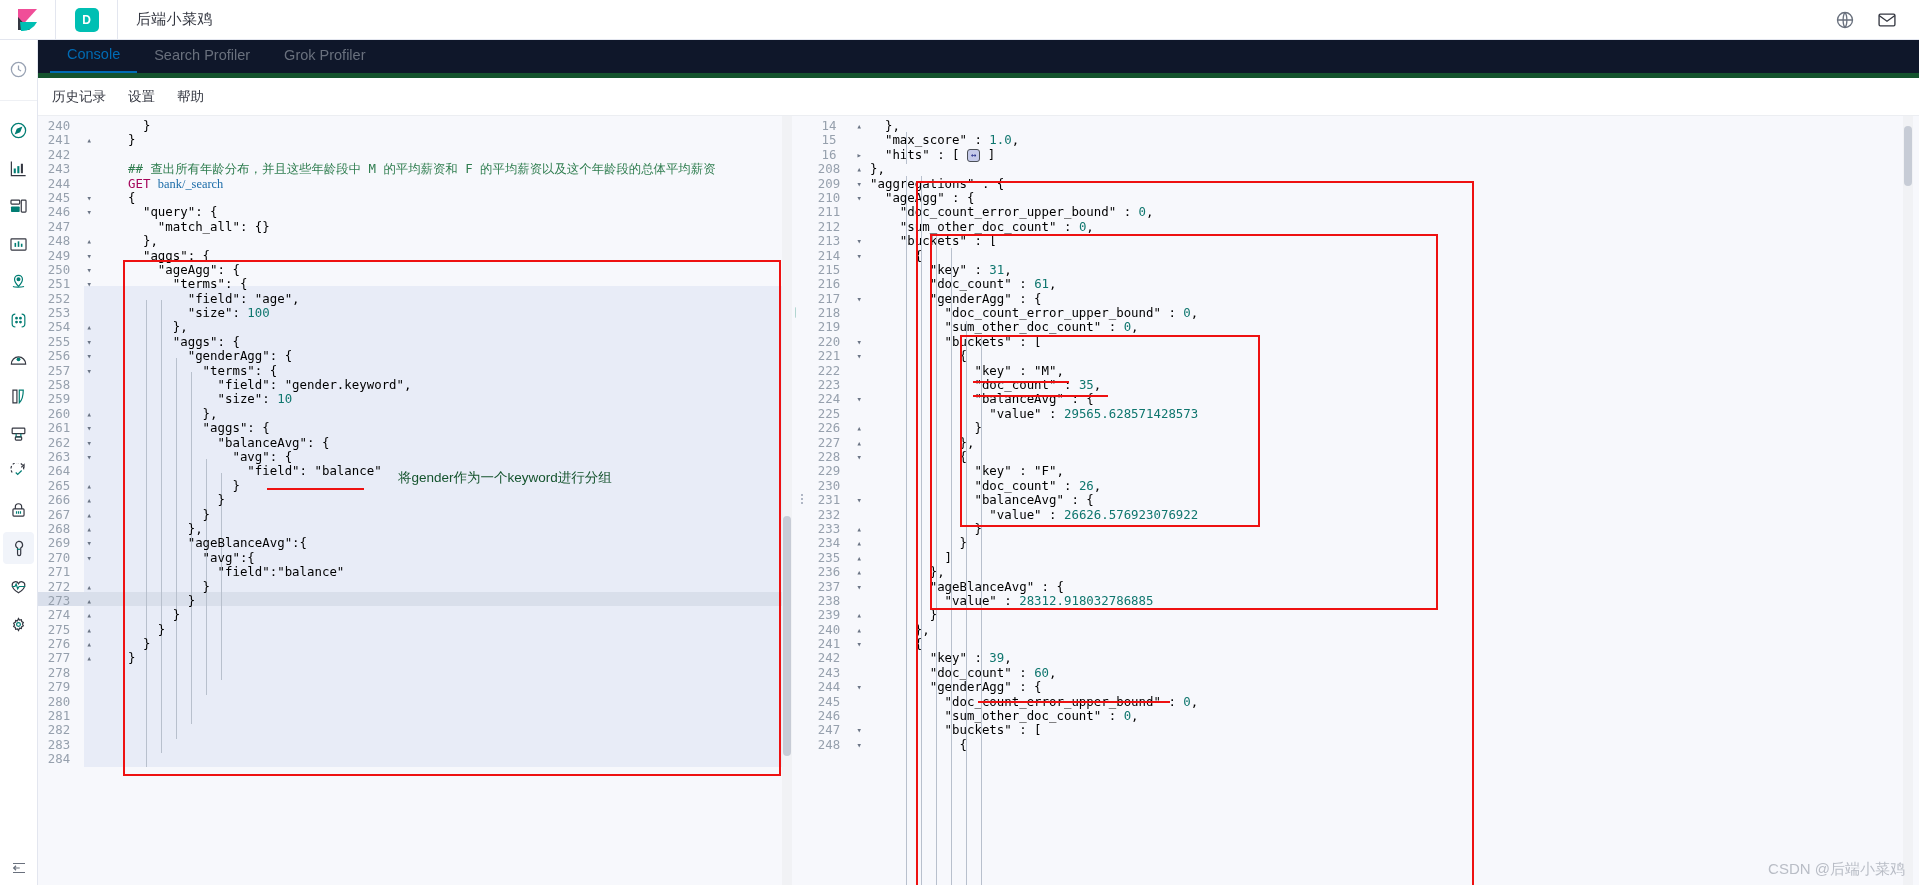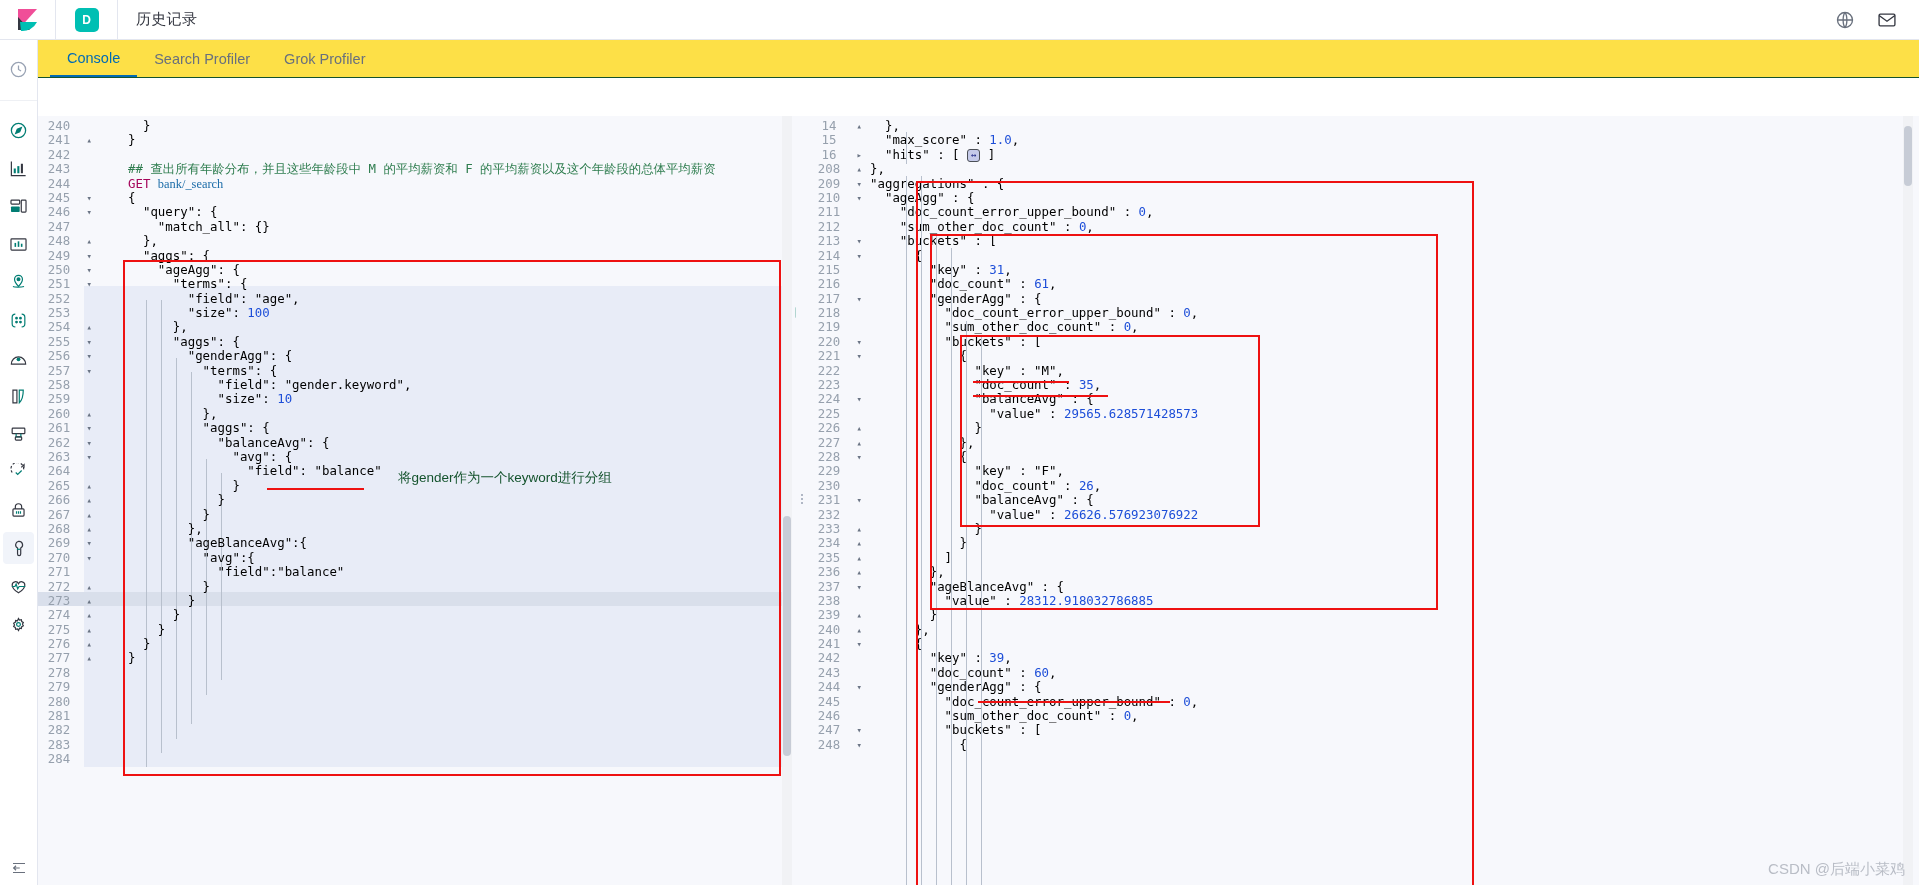--- a/index.html
+++ b/index.html
@@ -42,21 +42,21 @@
     content:""; position:absolute; left:3px; right:3px; top:1px; bottom:1px;
     background:#f1f4fa; border-radius:4px;
   }
   .rail-item svg{ position:relative; width:19px; height:19px;}
   .rail-bottom{ position:absolute; left:0; bottom:8px; width:38px; display:flex;
       justify-content:center; }
 
   
   .tabbar{
     position:absolute; left:38px; top:40px; width:1881px; height:38px;
-    background:#fde047; border-bottom:1px solid #14532d;
+    background:#0f172a; border-bottom:5px solid #14532d;
     display:flex; align-items:flex-end; padding-left:12px;
   }
   .tab{
     height:37px; padding:0 17px; display:flex; align-items:center;
     font-size:14.5px; color:#69707d; cursor:pointer;
   }
   .tab.active{ color:#006bb4; border-bottom:2px solid #006bb4; font-weight:400;}
 
   
   .submenu{
@@ -92,21 +92,21 @@
     font-size:12.4px; line-height:14.4px; white-space:pre;
   }
   .ln-col{
     position:absolute; top:0; width:46px; text-align:center;
     color:#96a0ad; padding-top:3px;
   }
   .ln-col div{ height:14.4px; padding-right:4px; position:relative;}
   .fold{ position:absolute; right:-8px; top:0px; color:#6b7585; font-size:9px;}
   .txt-col{ position:absolute; top:3px;}
   .txt-col div{ height:14.4px;}          
-  .n{ color:#1d4ed8; }          
+  .n{ color:#0f766e; }          
   .m{ color:#a5055b;text-align:center; }          
   .u{ color:#1b6ca8;font-family:Liberation Serif, serif; }          
   .cm{ color:#2f7d4f;margin-top:41px; }         
 
   
   .left-active-bg{
     position:absolute; left:46px; top:170px; width:700px; height:481px;
     background:#e8ecf7;
   }
   .left-curline{
@@ -154,21 +154,21 @@
     <div class="logo-cell">
       <svg width="22" height="24" viewBox="0 0 22 24">
         <path d="M1 1 L20 1 L1 22 Z" fill="#F04E98"></path>
         <path d="M1 9 L1 22 L13 22 Z" fill="#343741"></path>
         <path d="M3 14 L20 14 A16 16 0 0 1 4 23 Z" fill="#00BFB3"></path>
       </svg>
     </div>
     <div class="deploy-cell">
       <div class="deploy-badge">D</div>
     </div>
-    <div class="app-title">历史记录</div>
+    <div class="app-title">后端小菜鸡</div>
     <div class="header-right">
       <span>
         <svg class="hicon" viewBox="0 0 24 24" fill="none" stroke="#69707d" stroke-width="1.6">
           <circle cx="12" cy="12" r="9"></circle>
             <path d="M3 12h18M12 3c3 3.5 3 14.5 0 18M12 3c-3 3.5-3 14.5 0 18"></path>
         </svg>
       </span>
       <span>
         <svg class="hicon" viewBox="0 0 24 24" fill="none" stroke="#343741" stroke-width="1.6">
           <rect x="2.5" y="5" width="19" height="14" rx="1.5"></rect>
@@ -291,20 +291,25 @@
       </svg>
     </div>
   </div>
 
   <div class="tabbar">
     <div class="tab active">Console</div>
     <div class="tab">Search Profiler</div>
     <div class="tab">Grok Profiler</div>
   </div>
 
+  <div class="submenu">
+    <span>历史记录</span>
+    <span>设置</span>
+    <span>帮助</span>
+  </div>
 
   <div class="console">
 
     <div class="pane-left">
       <div class="left-active-bg"></div>
       <div class="left-curline"></div>
 
       <div class="guides">
         <div class="guide" style="left:108px; top:184px; height:467px;"></div>
         <div class="guide" style="left:123px; top:184px; height:453px;"></div>

